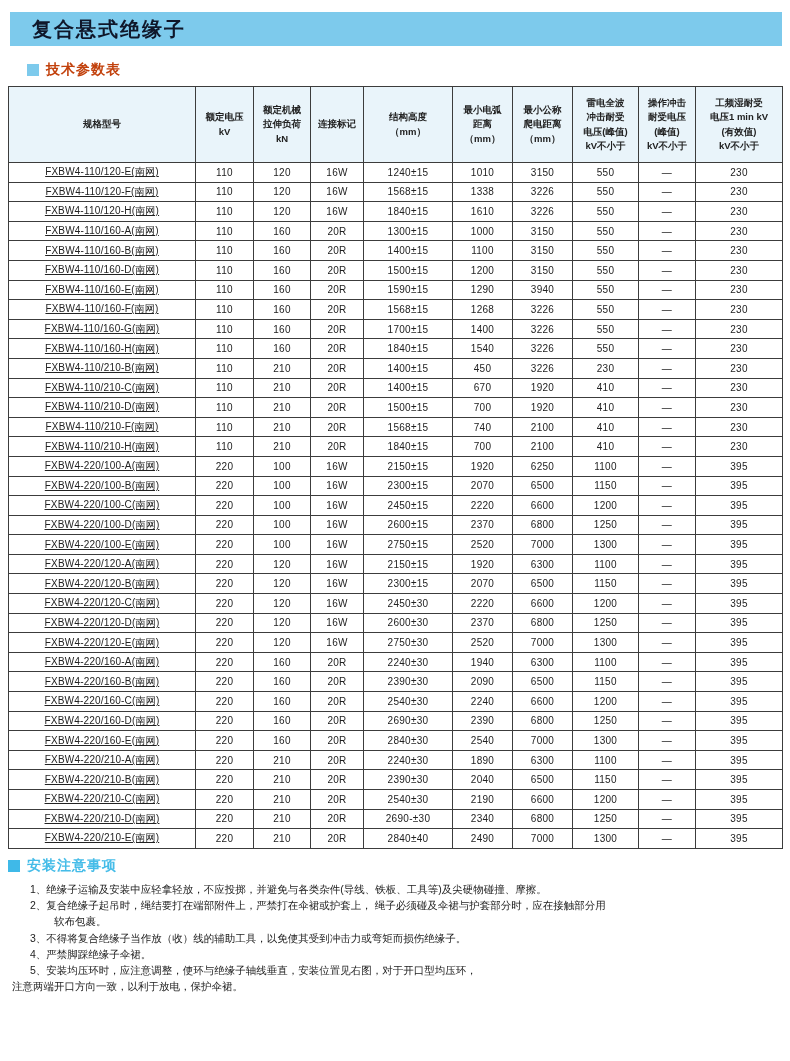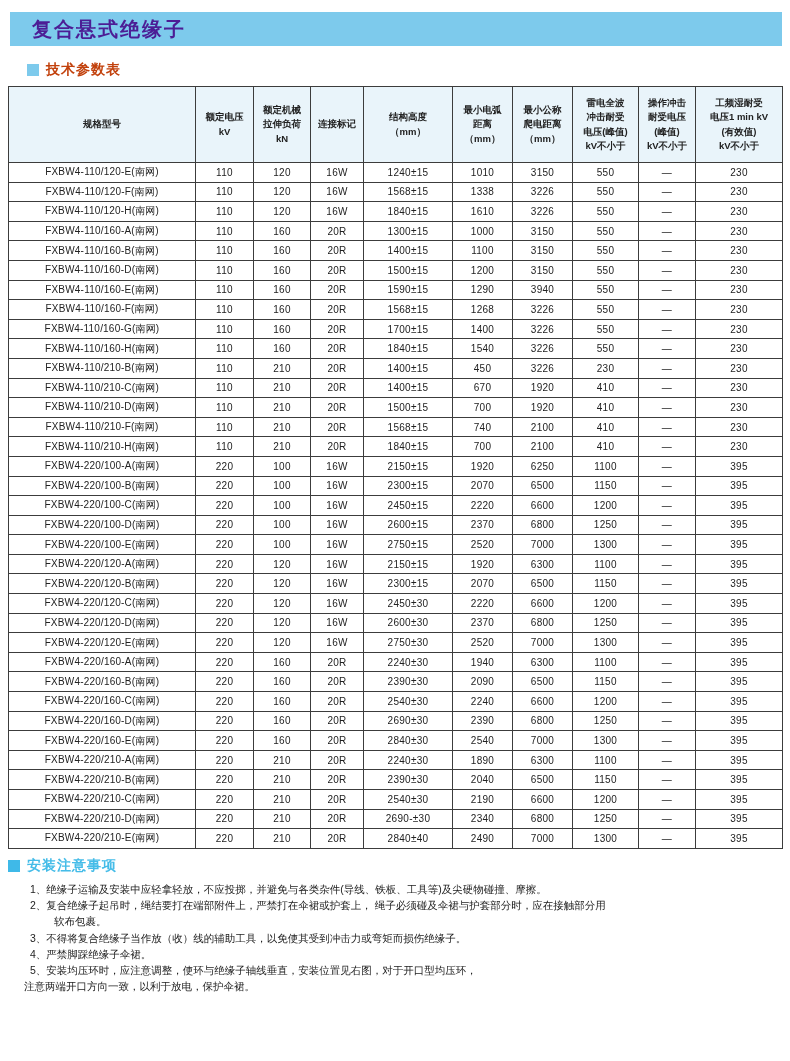--- a/index.html
+++ b/index.html
@@ -1,45 +1,45 @@
 <!DOCTYPE html>
 <html><head>
 <meta charset="utf-8">
 <style>
   html,body{margin:0;padding:0;background:#fff;}
   body{width:790px;height:1061px;overflow:hidden;
        font-family:"Liberation Sans","DejaVu Sans",sans-serif;color:#1a1a1a;}
   .page{position:relative;width:790px;height:1061px;}
 
   .titlebar{margin:12px 8px 0 10px;width:772px;height:34px;box-sizing:border-box;
-            background:#7dcaec;color:#4c1d95;font-size:20px;font-weight:bold;
+            background:#7dcaec;color:#0f172a;font-size:20px;font-weight:bold;
             line-height:34px;padding-left:22px;letter-spacing:2px;}
 
   .section{display:flex;align-items:center;gap:7px;margin:15px 0 7px 27px;
            font-size:14px;font-weight:bold;color:#c2410c;letter-spacing:1px;}
   .sq{width:12px;height:12px;flex:0 0 auto;}
   .sq-light{background:#7dcaec;}
   .sq-blue{background:#3fb9e8;}
   .section.blue{color:#45bce8;margin:8px 0 6px 8px;}
 
   table{border-collapse:collapse;table-layout:fixed;width:774px;margin:0 0 0 8px;}
   th,td{border:1px solid #3c3c3c;text-align:center;vertical-align:middle;
         overflow:hidden;box-sizing:border-box;}
   thead th{background:#e9f4fa;font-size:9.5px;font-weight:bold;color:#222;
            white-space:pre-line;line-height:1.5;height:76px;padding:2px 0;}
   tbody td{font-size:10px;height:19.6px;padding:0 1px;white-space:nowrap;
            color:#222;letter-spacing:0.3px;}
-  tbody td:first-child{font-size:10px;letter-spacing:0.2px;}
+  tbody td:first-child{font-size:10px;letter-spacing:0.2px;text-decoration:underline;}
   col.c0{width:187px;} col.c1{width:58px;} col.c2{width:57px;} col.c3{width:53px;}
   col.c4{width:89px;}  col.c5{width:60px;} col.c6{width:60px;} col.c7{width:66px;}
   col.c8{width:57px;}  col.c9{width:87px;}
 
   .notes{margin:4px 8px 0 8px;font-size:10.5px;line-height:1.55;color:#222;}
   .note{white-space:nowrap;}
-  .indent-0{margin-left:16px;}
+  .indent-0{margin-left:4px;}
   .indent-1{margin-left:22px;}
   .indent-2{margin-left:46px;}
 </style>
 </head>
 <body>
 
 <div class="page">
 
   <div class="titlebar">复合悬式绝缘子</div>
 

